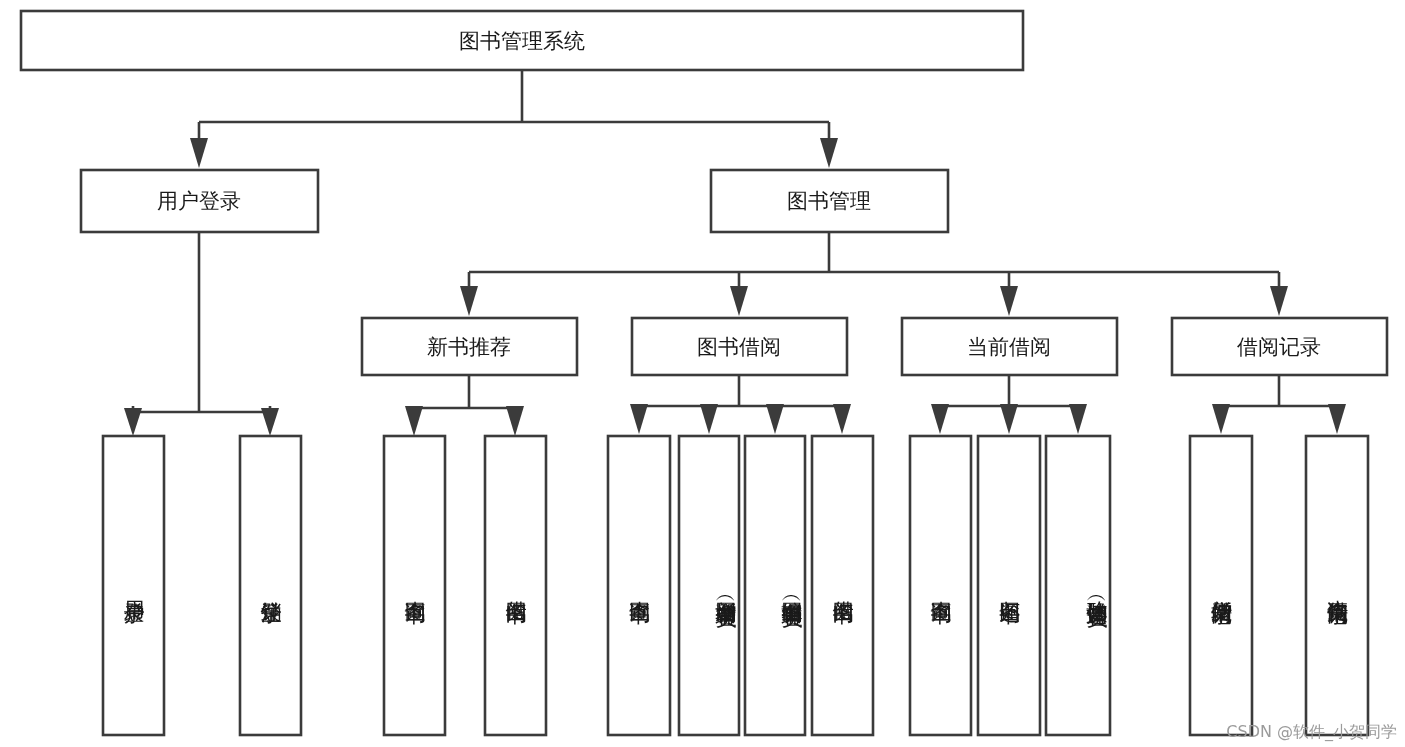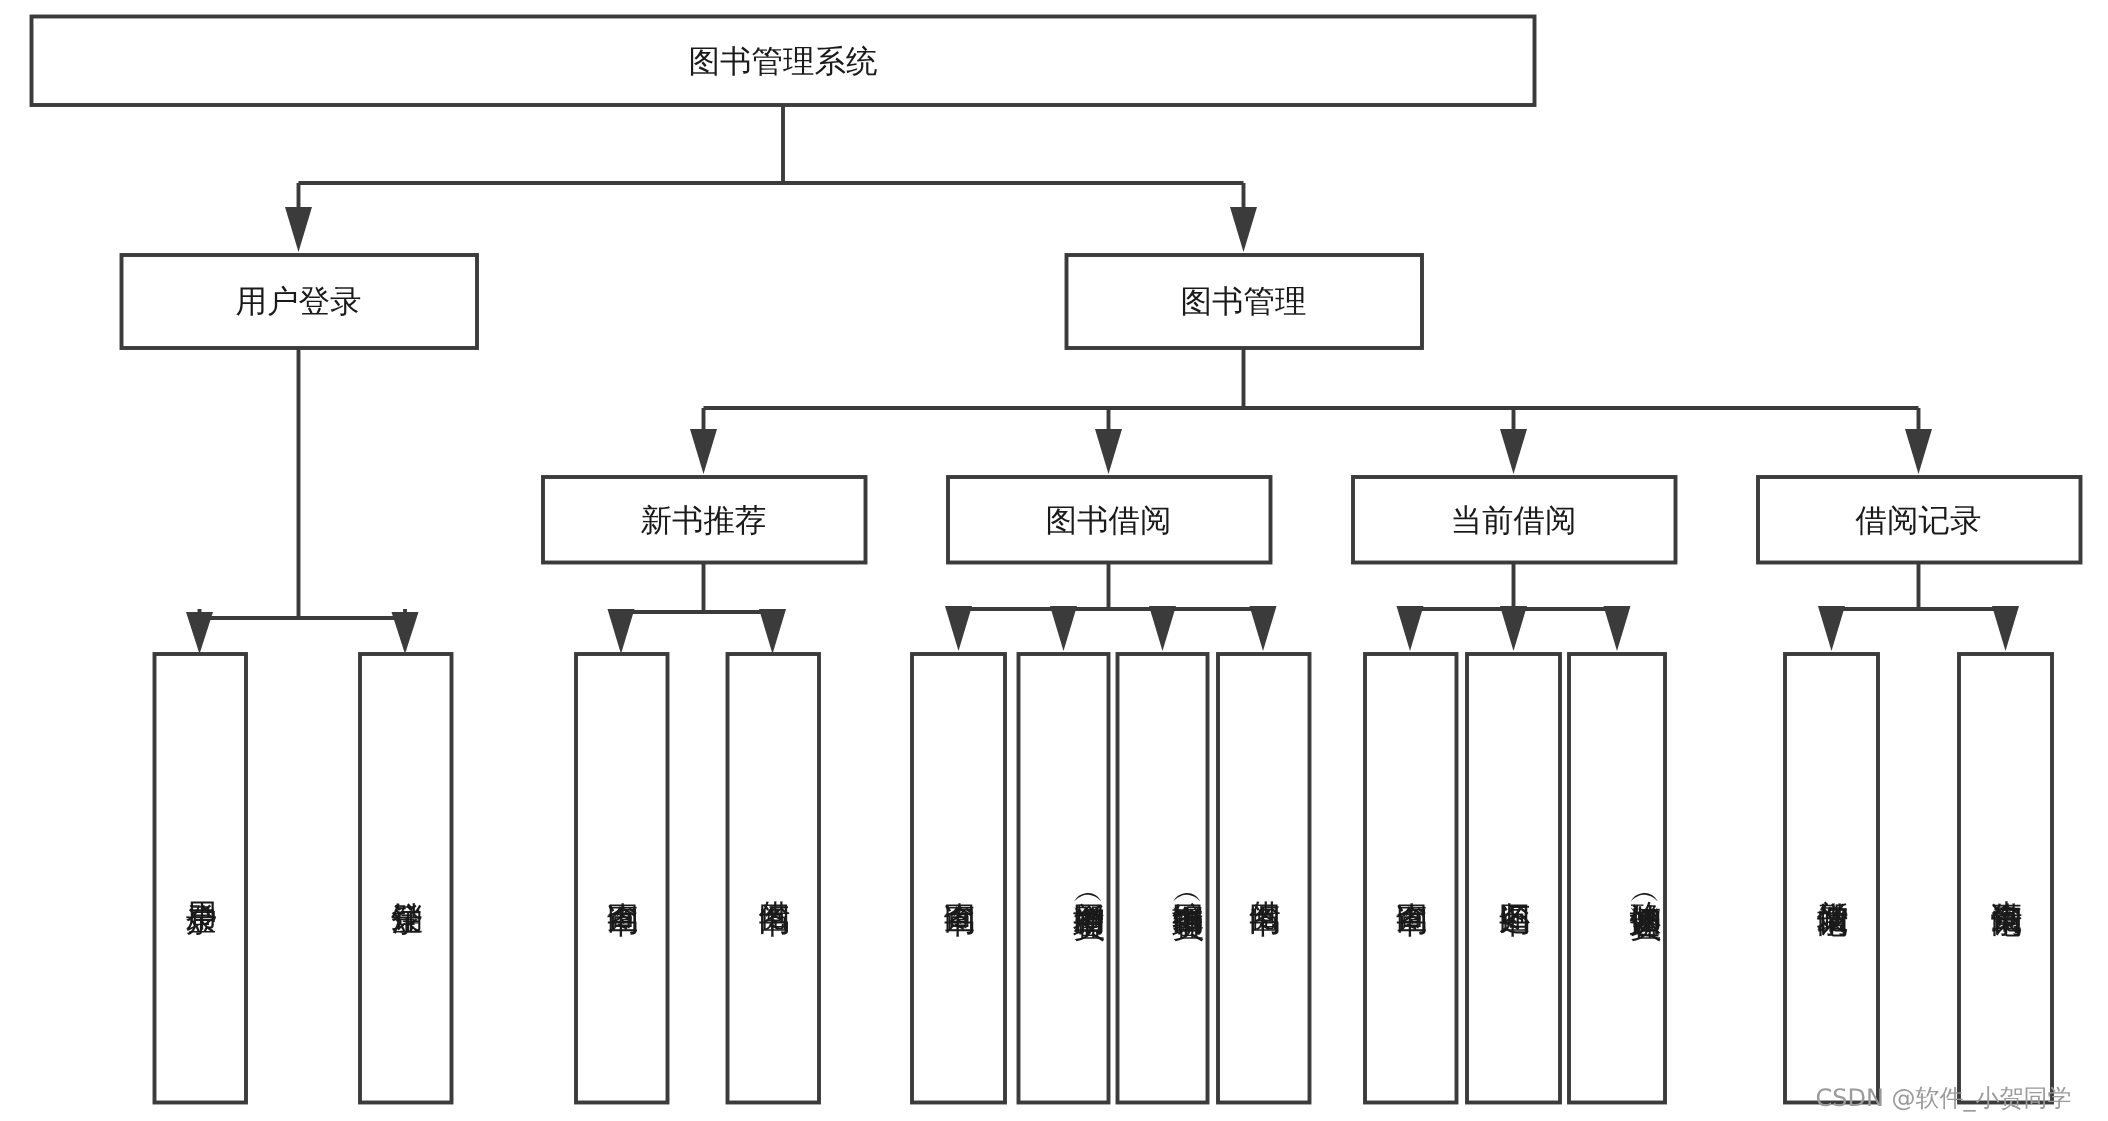--- a/index.html
+++ b/index.html
@@ -56,21 +56,21 @@
     letter-spacing: 1px;
     display: flex;
     align-items: center;
     justify-content: center;
     text-align: center;
     white-space: pre;
     pointer-events: none;
   }
   .watermark {
     position: absolute;
-    right: 24px;
+    right: 8px;
     bottom: 4px;
     font-family: "DejaVu Sans", "Liberation Sans", sans-serif;
     font-size: 16px;
     color: #9b9b9b;
     white-space: nowrap;
   }
 </style>
 </head>
 <body>
 

